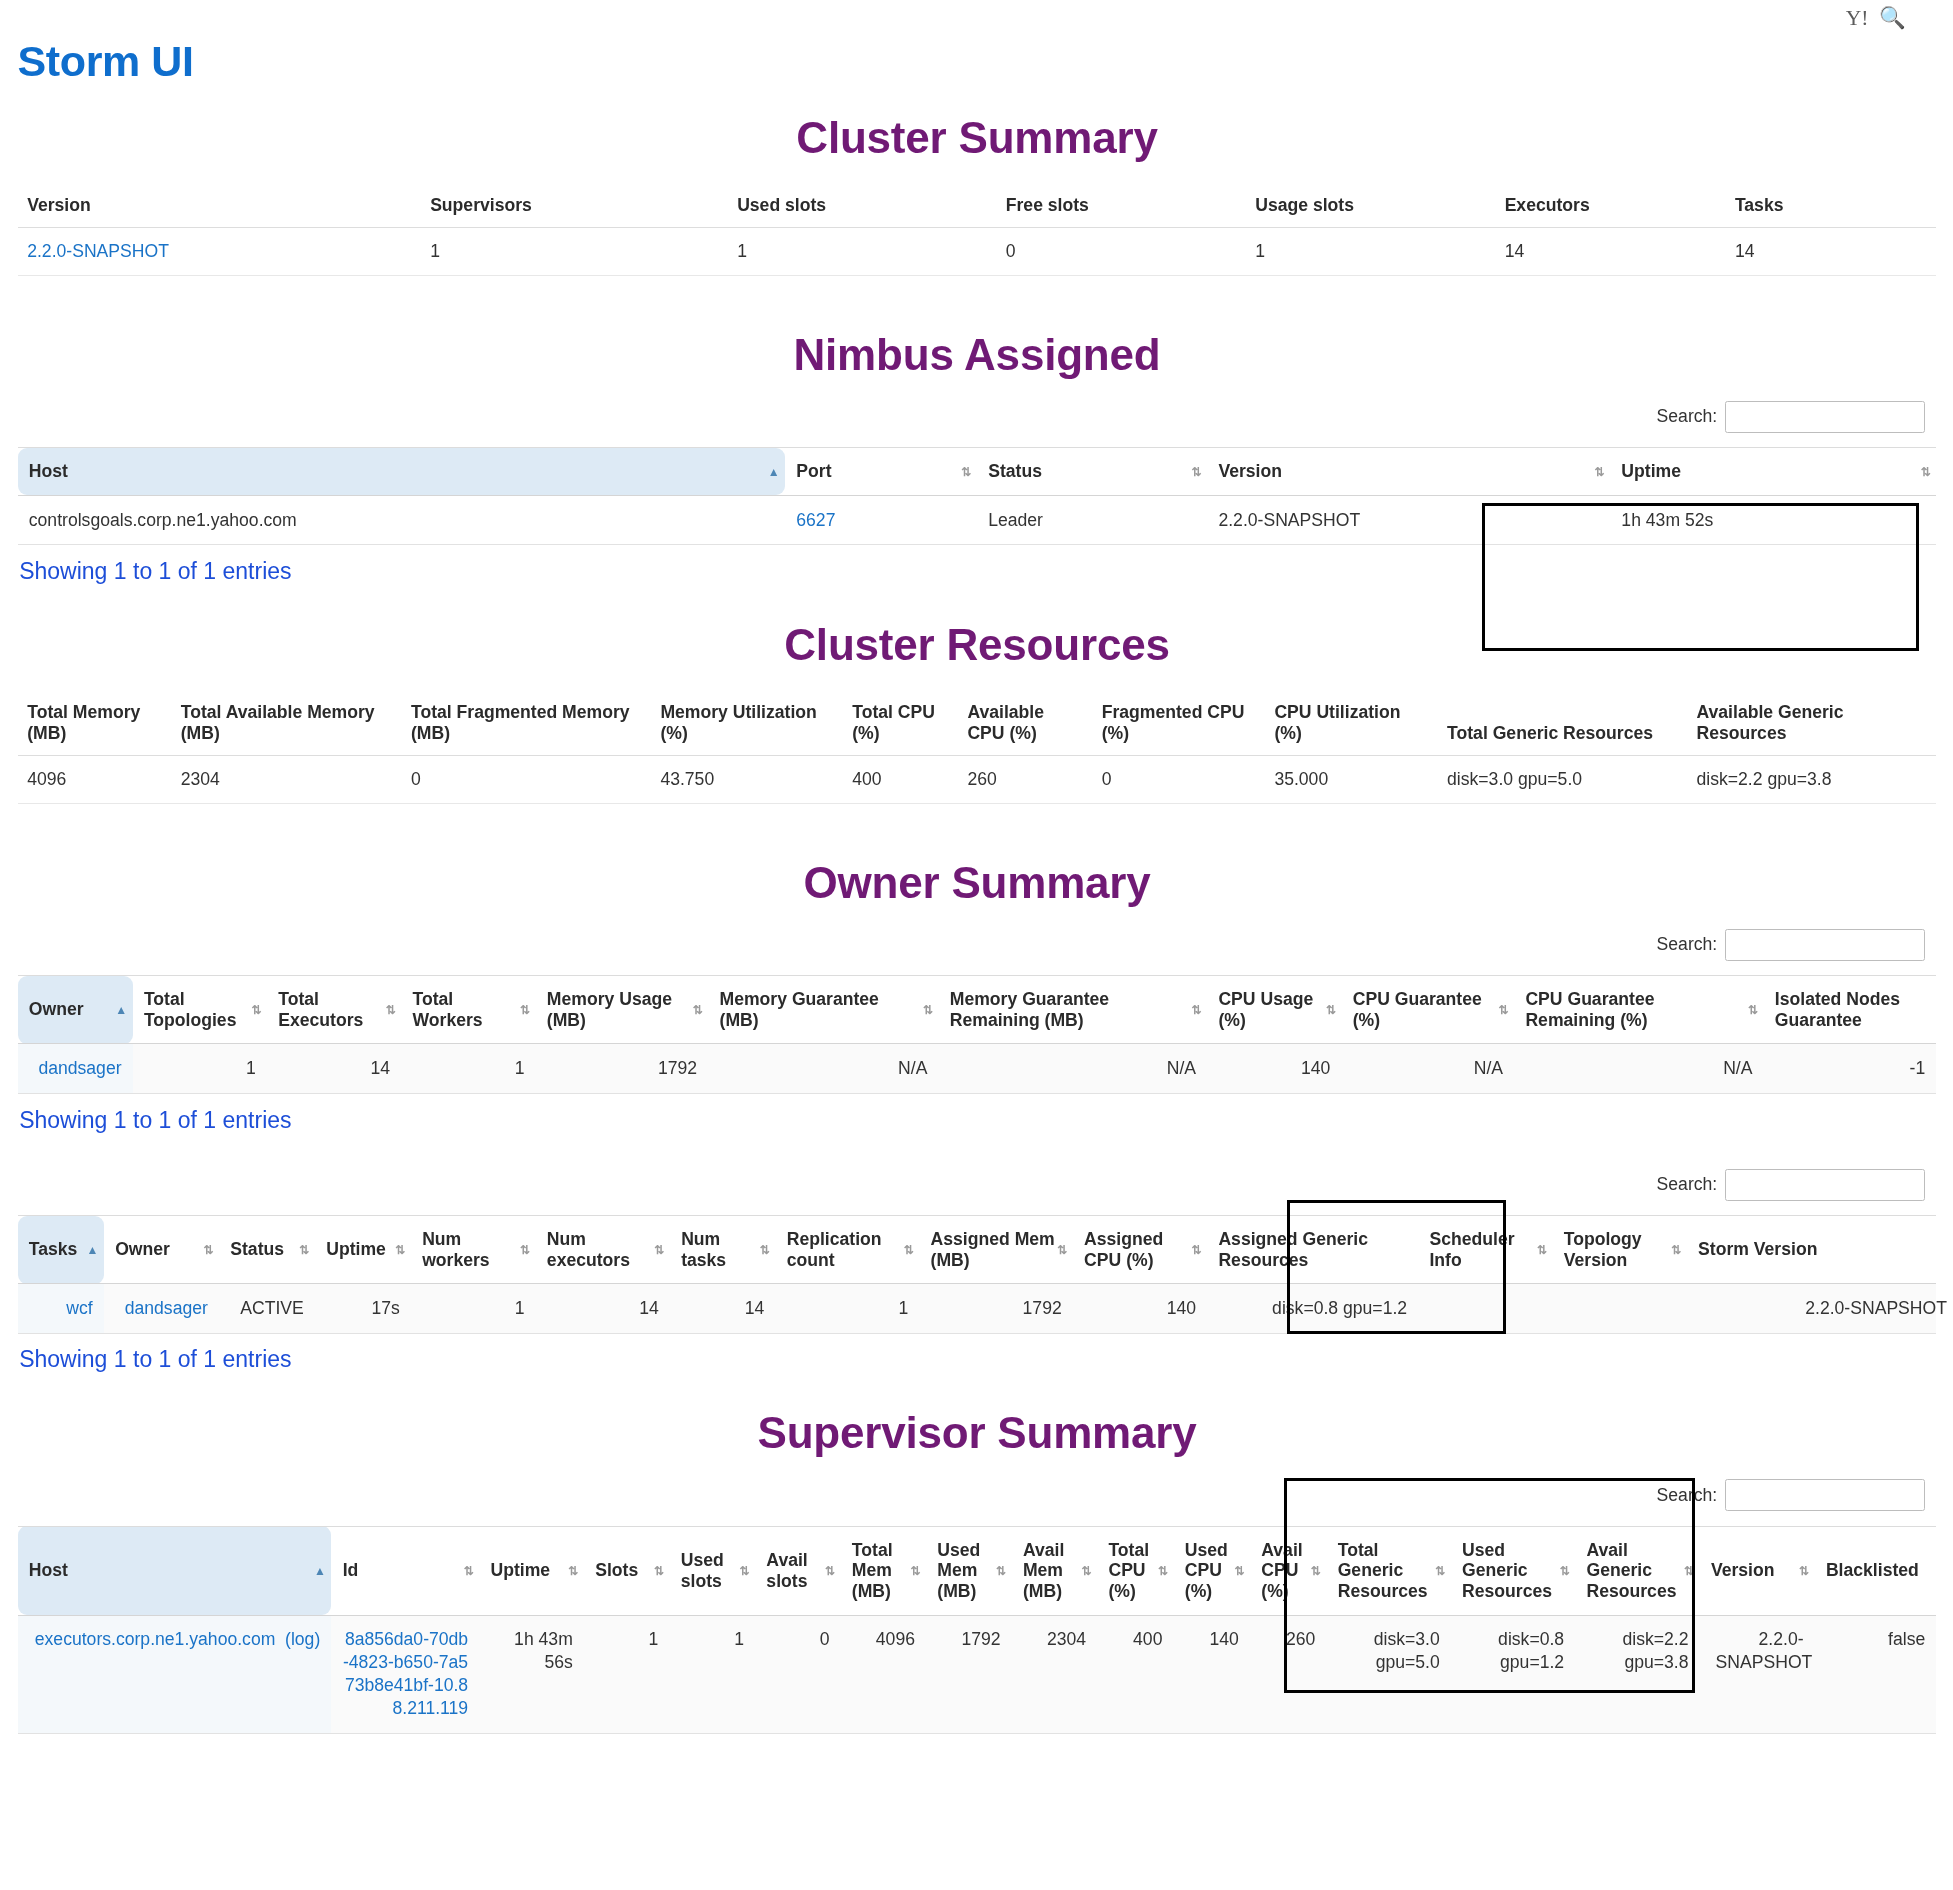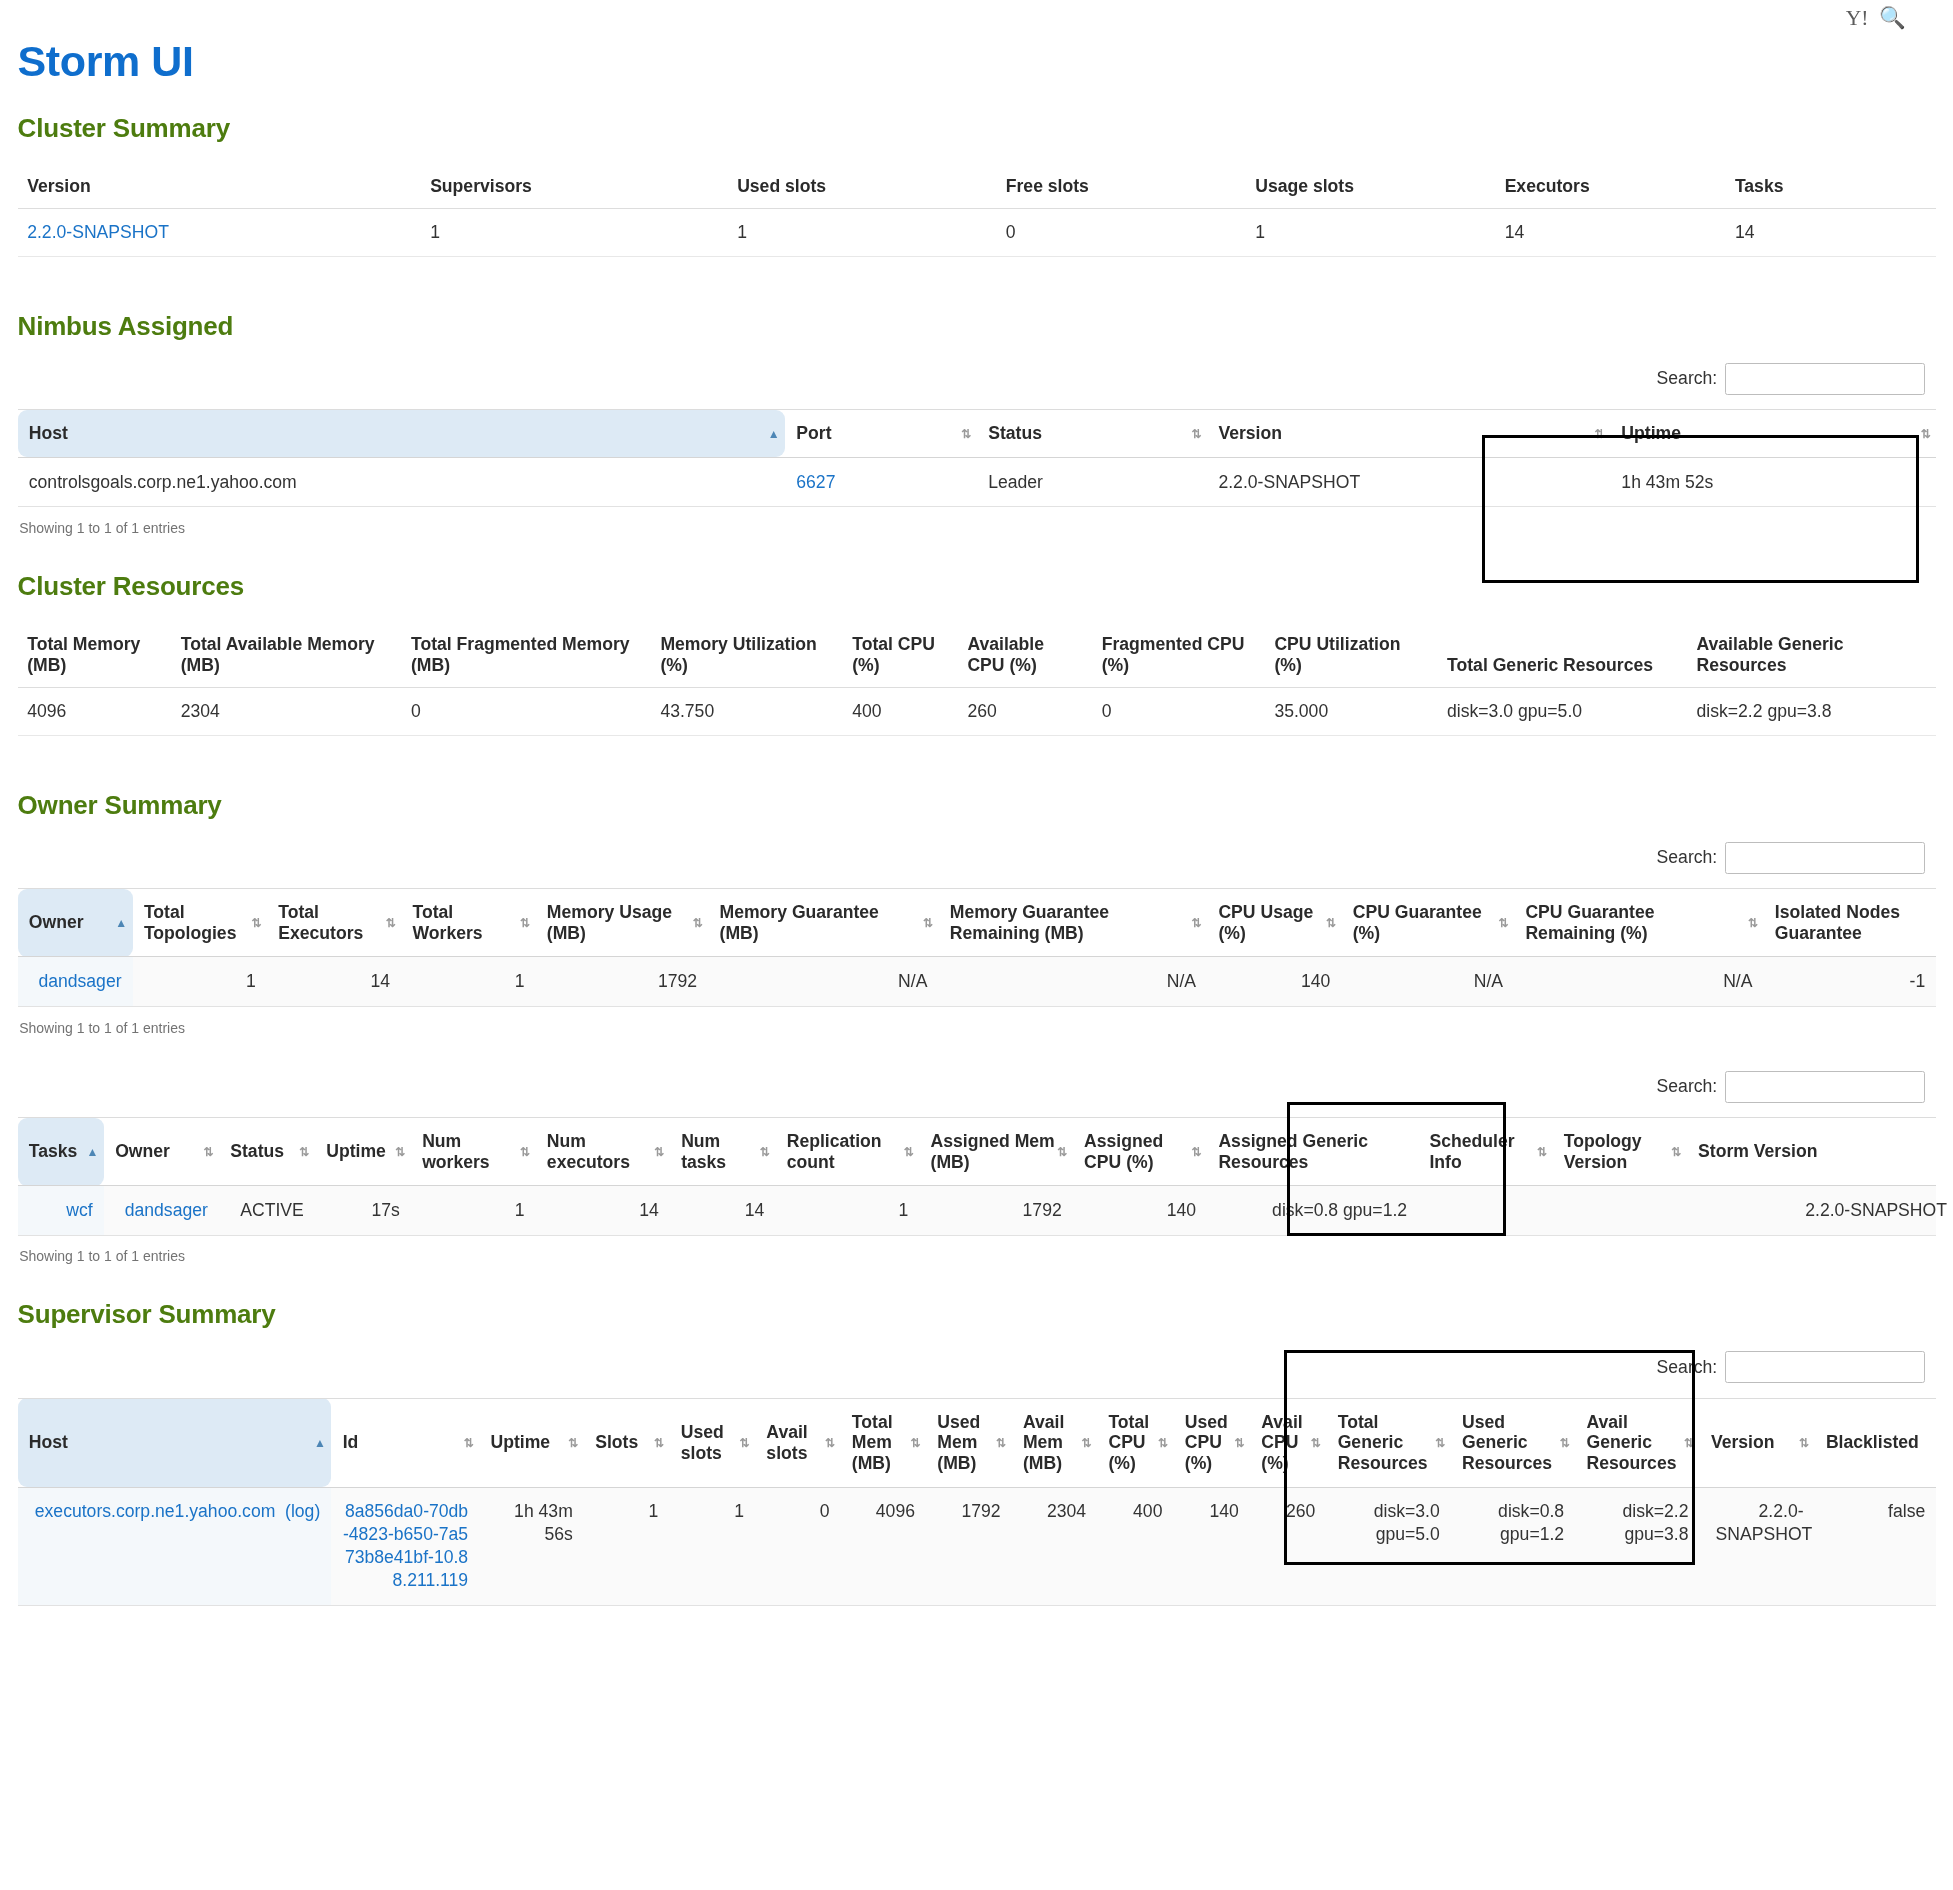--- a/index.html
+++ b/index.html
@@ -43,25 +43,26 @@
     line-height: 1;
   }
   h1.app-title {
     font-size: 43px;
     color: #0f6ecd;
     margin: 0 0 27px 0;
     font-weight: bold;
     letter-spacing: -0.4px;
   }
   h2.section-title {
-    font-size: 26px;
+    font-size: 44px;
     font-weight: bold;
-    color: #4d7c0f;
+    color: #701a75;
     margin: 0 0 21px 0;
     letter-spacing: -0.2px;
+    text-align: center;
   }
   .section { margin-bottom: 8px; }
   .gap-lg { height: 46px; }
   .gap-md { height: 27px; }
 
   table.grid {
     width: 100%;
     border-collapse: collapse;
     font-size: 17.6px;
   }
@@ -143,22 +144,22 @@
   table.dt > thead > tr > th .sort-both { top: 50%; transform: translateY(-50%); }
   table.dt > tbody > tr > td {
     padding: 12.8px 11.2px;
     border-bottom: 0.8px solid #e2e2e2;
     vertical-align: top;
     line-height: 1.3;
   }
   table.dt > tbody > tr.odd > td { background: #fafafa; text-align: right; }
   table.dt > tbody > tr > td.sorted-col { background: #f4f8fb; }
   .dt-info {
-    font-size: 14px;
-    color: #737373;
+    font-size: 23px;
+    color: #1d4ed8;
     padding: 12.8px 1.6px 0 1.6px;
   }
   .nowrap { white-space: nowrap; }
   .cell-stack div { line-height: 1.3; }
 </style>
 </head>
 <body>
 
 <div class="page">
 

